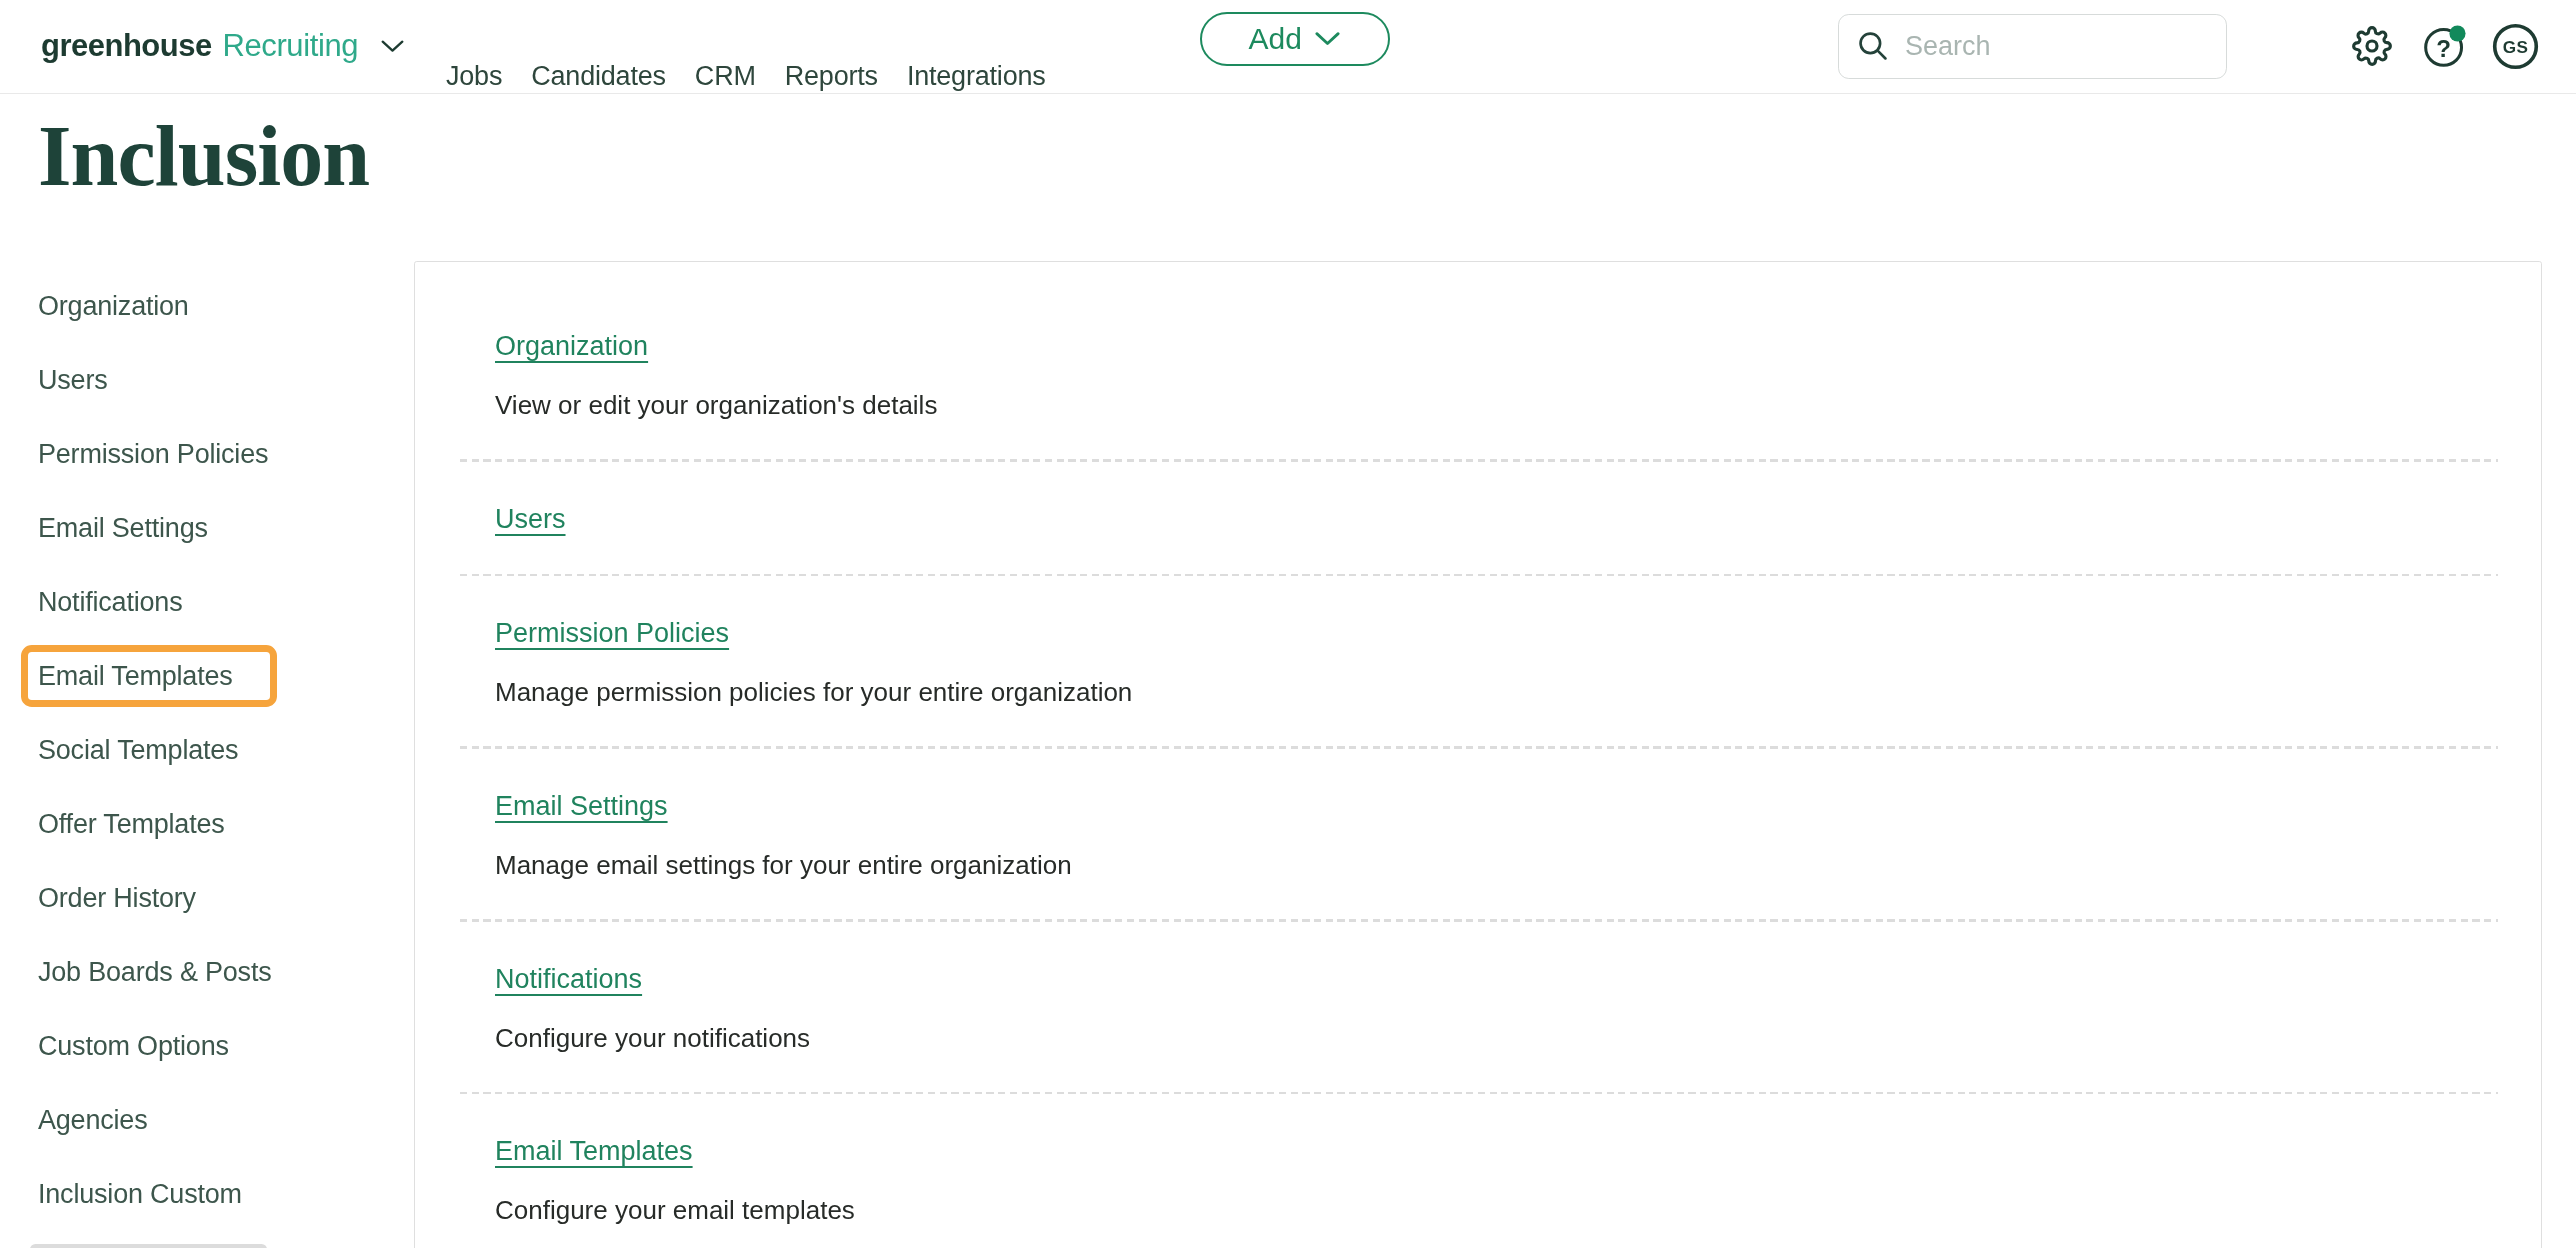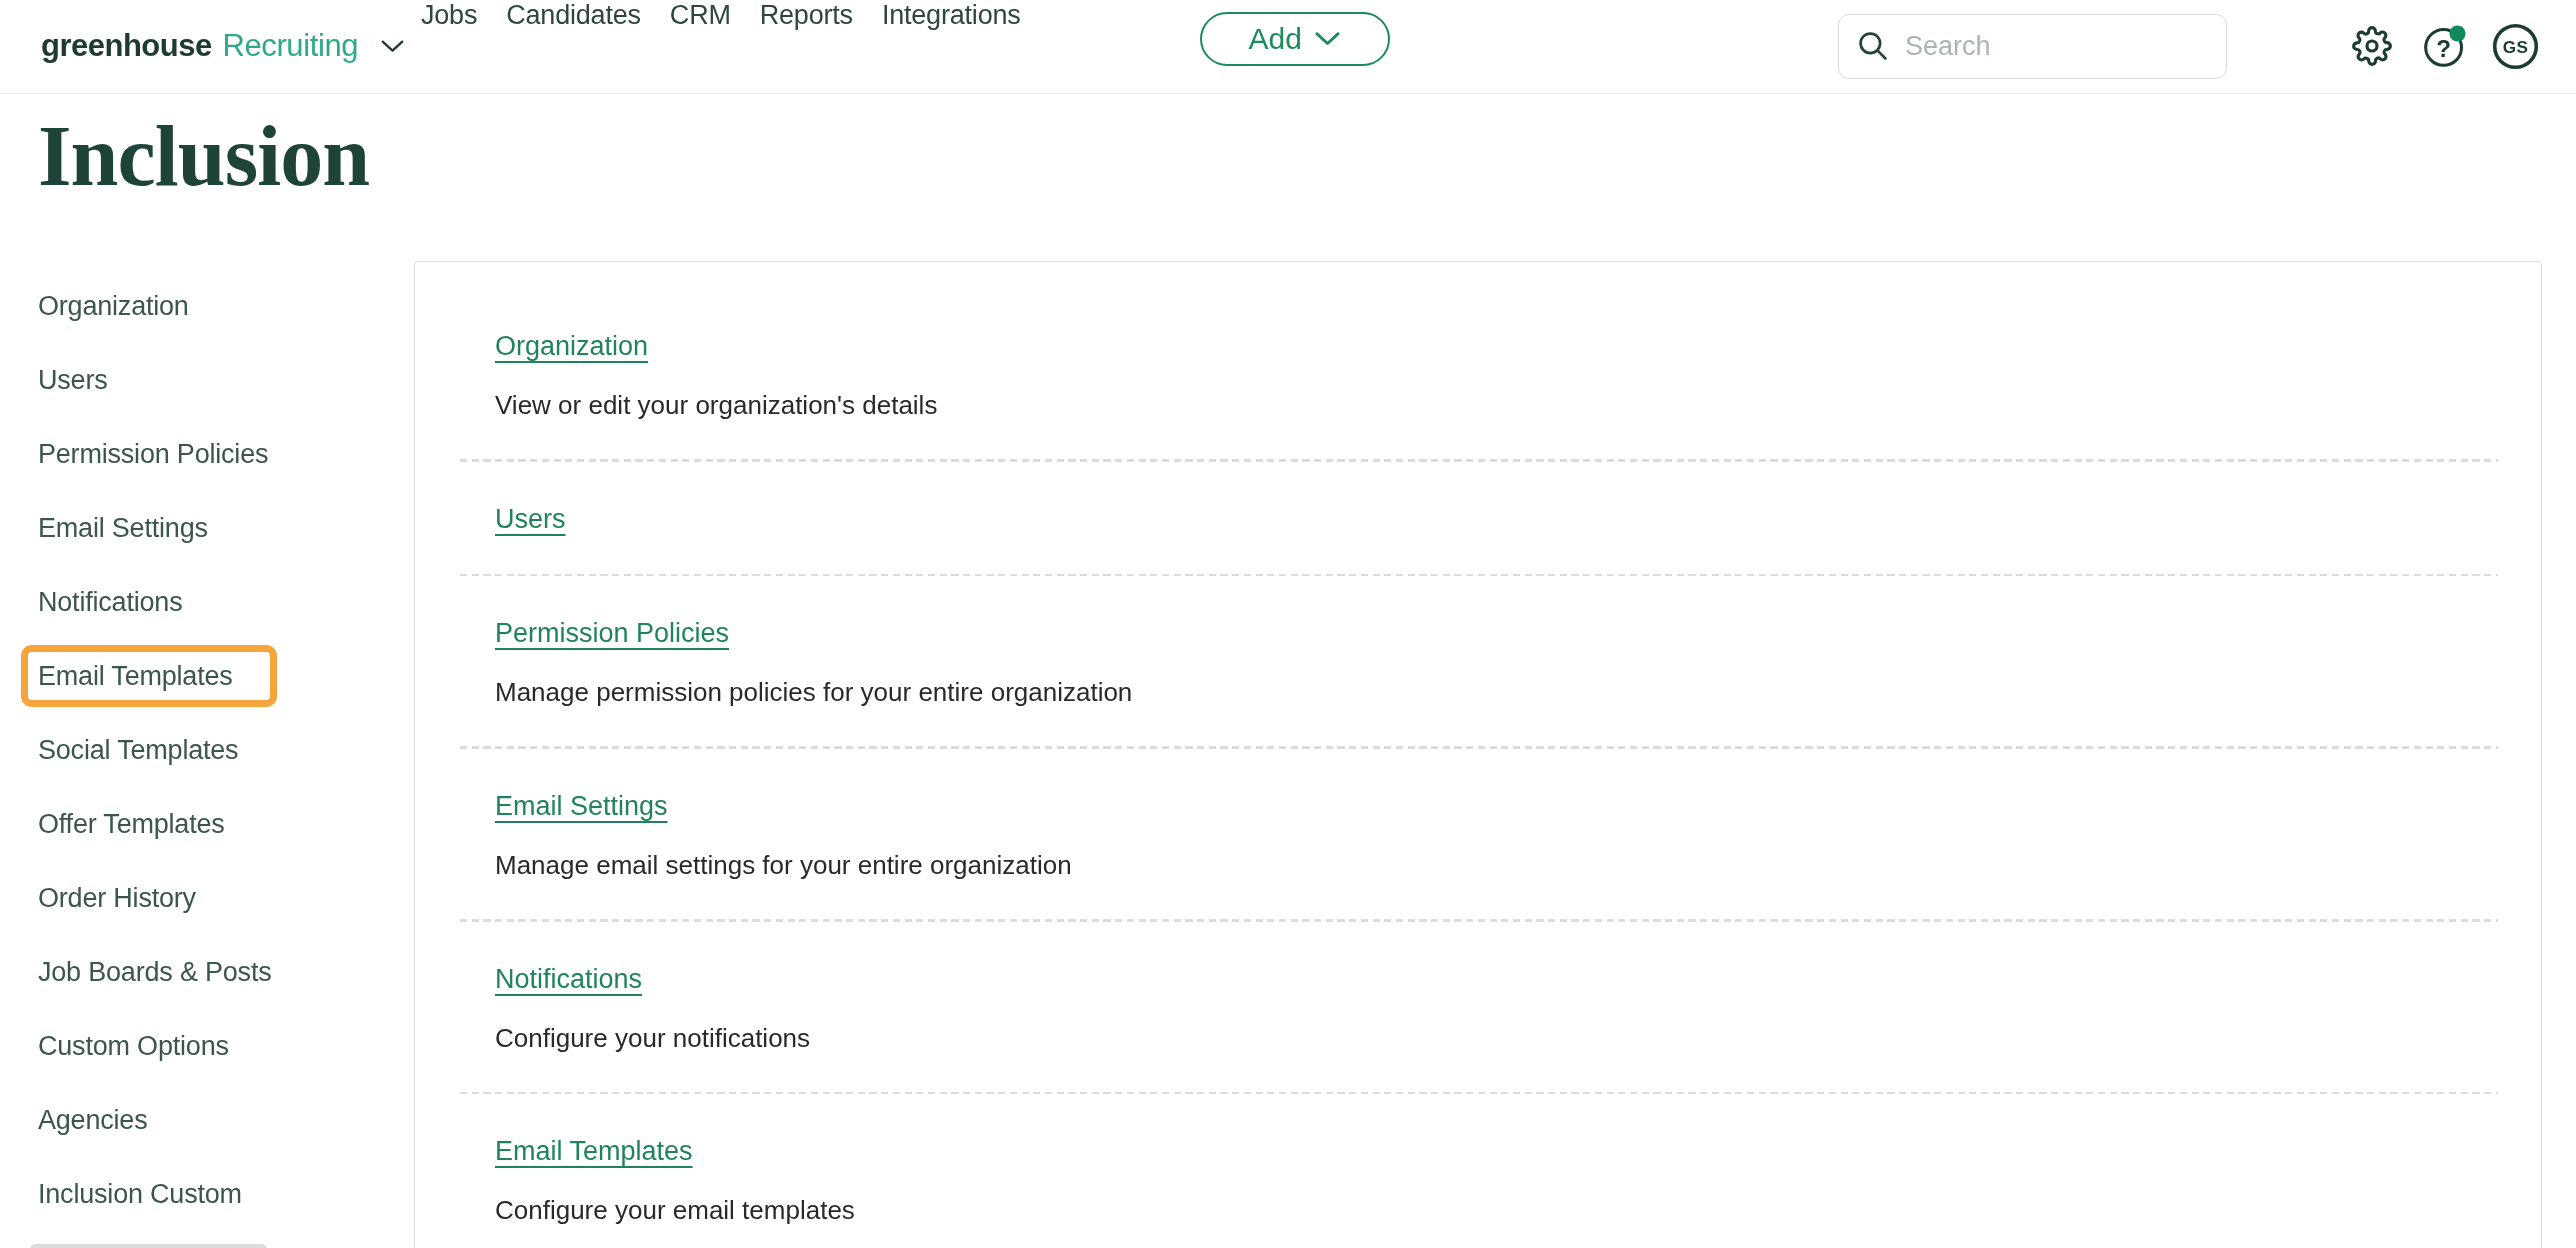--- a/index.html
+++ b/index.html
@@ -7,21 +7,21 @@
               font-family:"Liberation Sans", sans-serif; }
 
   
   .header { position:absolute; top:0; left:0; width:2576px; height:94px;
             background:#fff; border-bottom:1.8px solid #e9e9e9; }
   .logo { position:absolute; left:41px; top:0; height:92px; display:flex; align-items:center; gap:9px; cursor:pointer; }
   .logo .brand { font-size:31px; font-weight:600; letter-spacing:-0.5px; color:#1d3b31; }
   .logo .product { font-size:31px; font-weight:500; letter-spacing:-0.4px; color:#2fa98a; margin-left:1.8px; }
   .logo .chev { margin-left:12.6px; display:flex; align-items:center; }
 
-  .nav { position:absolute; left:421px; top:0; height:92px; display:flex; align-items:flex-start; gap:29px; }
+  .nav { position:absolute; left:446px; top:0; height:92px; display:flex; align-items:flex-end; gap:29px; }
   .nav-item { font-size:27px; color:#2e463c; letter-spacing:-0.2px; cursor:pointer; white-space:nowrap; }
 
   .add-btn { position:absolute; left:1200px; top:11.7px; width:190px; height:54px;
              border:2.7px solid #1d8a5e; border-radius:31.5px; background:#fff;
              display:flex; align-items:center; justify-content:center; gap:12.6px;
              color:#1d8a5e; font-size:30px; cursor:pointer; }
 
   .search-box { position:absolute; left:1838px; top:13.5px; width:389px; height:65px;
                 border:1.8px solid #d7dbda; border-radius:10.8px; background:#fff;
                 display:flex; align-items:center; padding:0 18px; gap:16px; }

